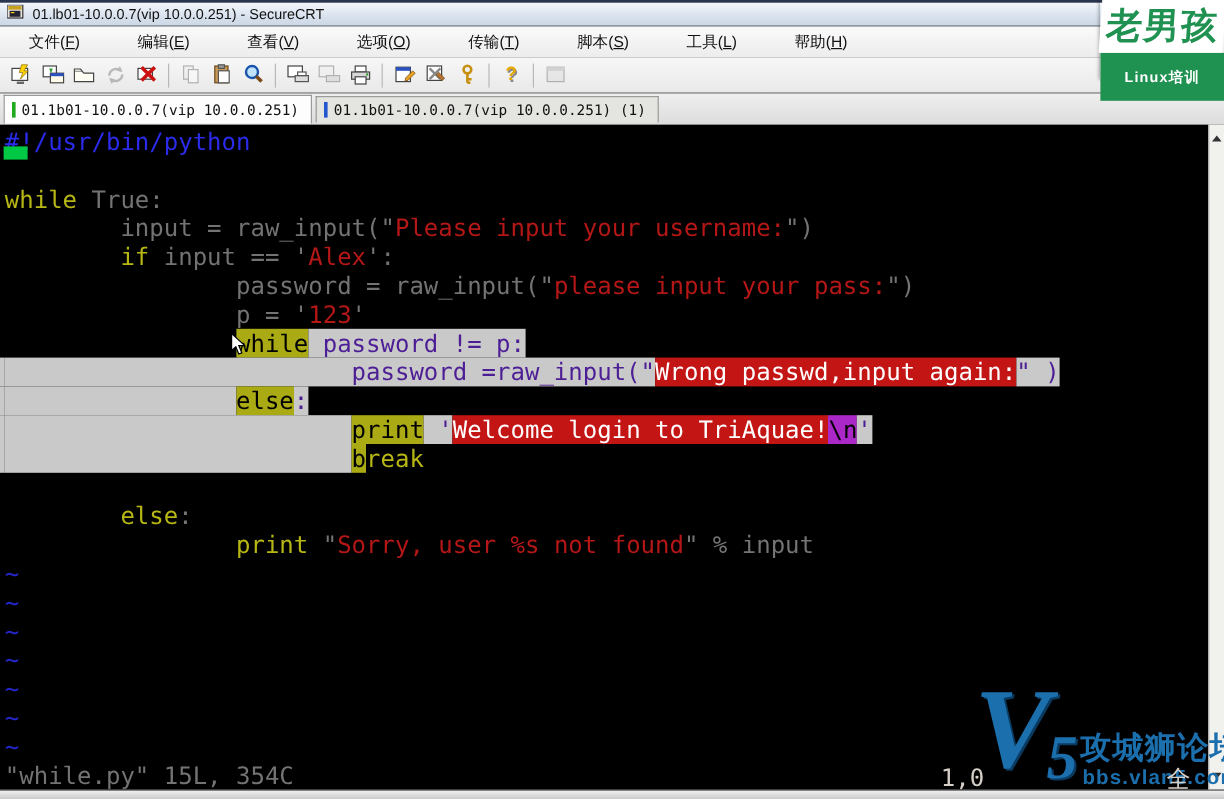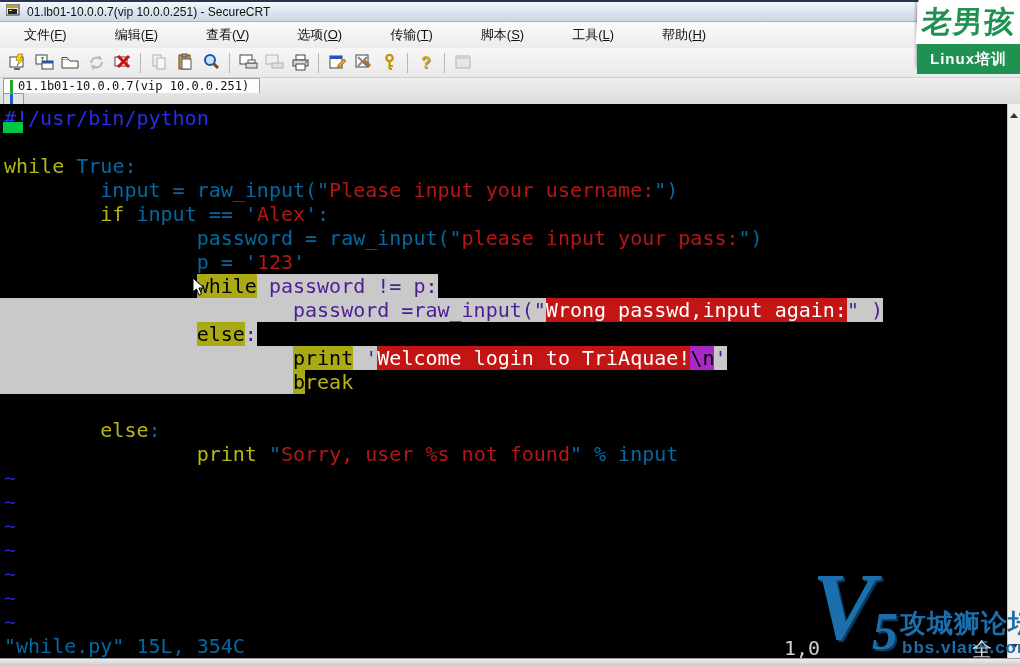--- a/index.html
+++ b/index.html
@@ -20,47 +20,47 @@
   .toolbar{position:absolute;left:0;top:48px;width:1020px;height:30px;
     background:linear-gradient(#f7f7f7,#e9e9e9);border-bottom:1px solid #cfcfcf;
     display:flex;align-items:center;gap:2px;padding-left:6px;box-sizing:border-box;}
   .tbtn{width:24px;height:24px;display:flex;align-items:center;justify-content:center;}
   .tbtn svg{display:block;}
   .tsep{width:1px;height:20px;background:#b8b8b8;margin:0 4px;}
   .tbtn.disabled{opacity:.45;filter:grayscale(1);}
   .helpglyph{font-weight:bold;font-size:16px;color:#e7a800;text-shadow:1px 1px 0 #888;}
 
   .tabbar{position:absolute;left:0;top:78px;width:1020px;height:26px;
-    background:linear-gradient(#efefef,#dcdcdc);display:flex;align-items:flex-start;flex-direction:column;}
+    background:linear-gradient(#efefef,#dcdcdc);display:flex;align-items:center;}
   .tab{height:22px;display:flex;align-items:center;gap:5px;padding:0 10px 0 6px;
     font-family:"DejaVu Sans Mono",monospace;font-size:12px;color:#111;
     border:1px solid #9a9a9a;border-bottom:none;margin-left:3px;box-sizing:border-box;}
   .tab.active{background:#fdfdfd;height:24px;}
   .tab.inactive{background:#e4e4e0;}
   .tabflag{width:3px;height:13px;}
   .tabclose{position:absolute;right:3px;top:4px;width:16px;height:15px;
     background:linear-gradient(#e05050,#b01010);border:1px solid #fff;outline:1px solid #c99;
     color:#fff;font-size:10px;line-height:15px;text-align:center;font-weight:bold;}
 
   
   .brandlogo{position:absolute;right:0;top:0;width:103px;height:66px;z-index:20;
     box-shadow:-1px 1px 3px rgba(0,0,0,.35);}
   .brand-top{height:44px;background:#fff;display:flex;align-items:center;justify-content:center;
     font-weight:bold;font-size:30px;letter-spacing:1px;color:#1f9150;
     font-family:"Liberation Serif",serif;transform:skewX(-4deg);}
-  .brand-bottom{height:30px;background:#1f9150;color:#fff;font-weight:bold;font-size:15px;
+  .brand-bottom{height:40px;background:#1f9150;color:#fff;font-weight:bold;font-size:12px;
     display:flex;align-items:center;justify-content:center;letter-spacing:1px;}
 
   
   .term{position:absolute;left:0;top:104px;width:1007px;height:554px;background:#000;
     font-family:"DejaVu Sans Mono",monospace;font-size:20px;overflow:hidden;
     padding:2px 0 0 4px;box-sizing:border-box;}
   .row{height:24px;line-height:24px;white-space:pre;}
   .cm{color:#2b2bec}
-  .df{color:#0369a1}
+  .df{color:#737373}
   .kw{color:#b6b615}
   .st{color:#b51717}
   .tl{color:#2626cf}
   .sd{background:#c9c9c9;color:#4c1d95}
   .sk{background:#aaaa15;color:#000}
   .ss{background:#c41515;color:#ffffff}
   .sm{background:#aa28c8;color:#000}
   .leadfill{display:inline-block;width:4px;height:24px;margin-left:-4px;background:#c9c9c9;vertical-align:top;}
   .cursorblock{position:absolute;left:3px;top:18px;width:20px;height:11px;background:#00c844;}
   .ruler{position:absolute;left:784px;top:532px;color:#d6d0c8;z-index:9;}
@@ -230,20 +230,21 @@
     </span>
   </div>
 
   <div class="tabbar">
       <div class="tab active">
         <span class="tabflag" style="background: rgb(31, 170, 31);"></span>
         <span>01.1b01-10.0.0.7(vip 10.0.0.251)</span>
       </div>
       <div class="tab inactive">
         <span class="tabflag" style="background: rgb(36, 86, 208);"></span>
+        <span>01.1b01-10.0.0.7(vip 10.0.0.251) (1)</span>
       </div>
     </div>
   <div class="tabclose">✕</div>
 
   <div class="brandlogo">
     <div class="brand-top">老男孩</div>
     <div class="brand-bottom">Linux培训</div>
   </div>
 
   <div class="term">

